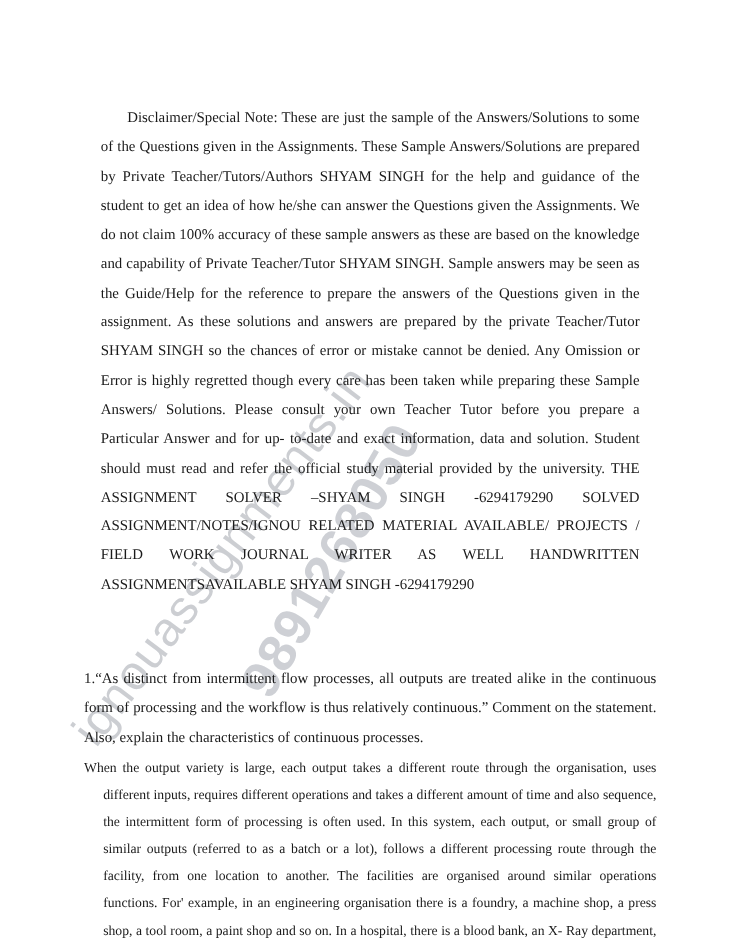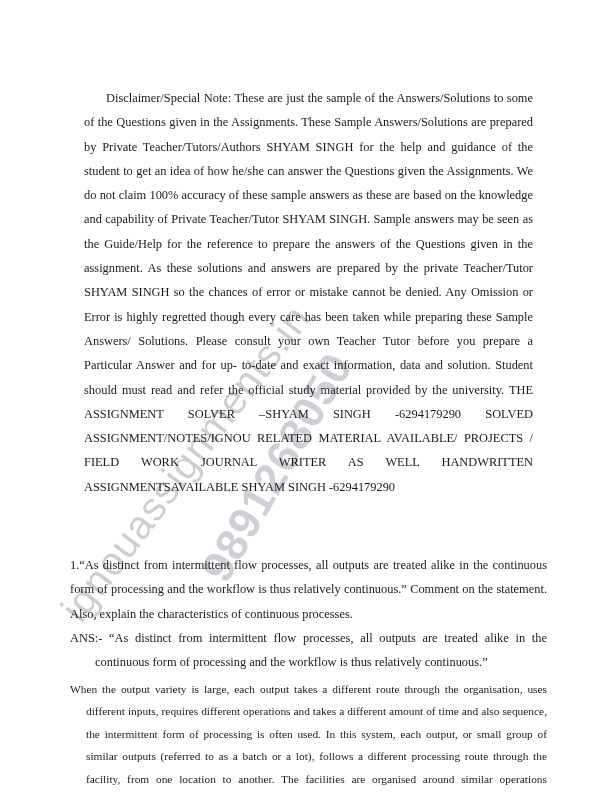--- a/index.html
+++ b/index.html
@@ -114,21 +114,20 @@
   </div>
 
   <div class="content">
 
     <p class="para-disclaimer">Disclaimer/Special Note: These are just the sample of the Answers/Solutions to some of the Questions given in the Assignments. These Sample Answers/Solutions are prepared by Private Teacher/Tutors/Authors SHYAM SINGH for the help and guidance of the student to get an idea of how he/she can answer the Questions given the Assignments. We do not claim 100% accuracy of these sample answers as these are based on the knowledge and capability of Private Teacher/Tutor SHYAM SINGH. Sample answers may be seen as the Guide/Help for the reference to prepare the answers of the Questions given in the assignment. As these solutions and answers are prepared by the private Teacher/Tutor SHYAM SINGH so the chances of error or mistake cannot be denied. Any Omission or Error is highly regretted though every care has been taken while preparing these Sample Answers/ Solutions. Please consult your own Teacher Tutor before you prepare a Particular Answer and for up- to-date and exact information, data and solution. Student should must read and refer the official study material provided by the university. THE ASSIGNMENT SOLVER –SHYAM SINGH -6294179290 SOLVED ASSIGNMENT/NOTES/IGNOU RELATED MATERIAL AVAILABLE/ PROJECTS /   FIELD WORK JOURNAL WRITER AS WELL HANDWRITTEN ASSIGNMENTSAVAILABLE SHYAM SINGH -6294179290</p>
 
     <div class="spacer-lg"></div>
 
     <div class="q-block">
       <p class="q-line q-text">1.“As distinct from intermittent flow processes, all outputs are treated alike in the continuous form of processing and the workflow is thus relatively continuous.” Comment on the statement. Also, explain the characteristics of continuous processes.</p>
-      <p class="q-line hanging">ANS:-  “As distinct from intermittent flow processes, all outputs are treated alike in the continuous form of processing and the workflow is thus relatively continuous.”</p>
     </div>
 
     <div class="spacer-xs"></div>
 
     <p class="body-para">When the output variety is large, each output takes a different route through the organisation, uses different inputs, requires different operations and takes a different amount of time and also sequence, the intermittent form of processing is often used. In this system, each output, or small group of similar outputs (referred to as a batch or a lot), follows a different processing route through the facility, from one location to another. The facilities are organised around similar operations functions. For' example, in an engineering organisation there is a foundry, a machine shop, a press shop, a tool room, a paint shop and so on. In a hospital, there is a blood bank, an X- Ray department, a pathological laboratory and so on. The flow through these departments depends on the exact needs of a patient. The intermittent process is especially suited for service organisations because each service is often customised and so each one requires a different set of operations in a different sequence...</p>
 
   </div>
 
 </div>
 

